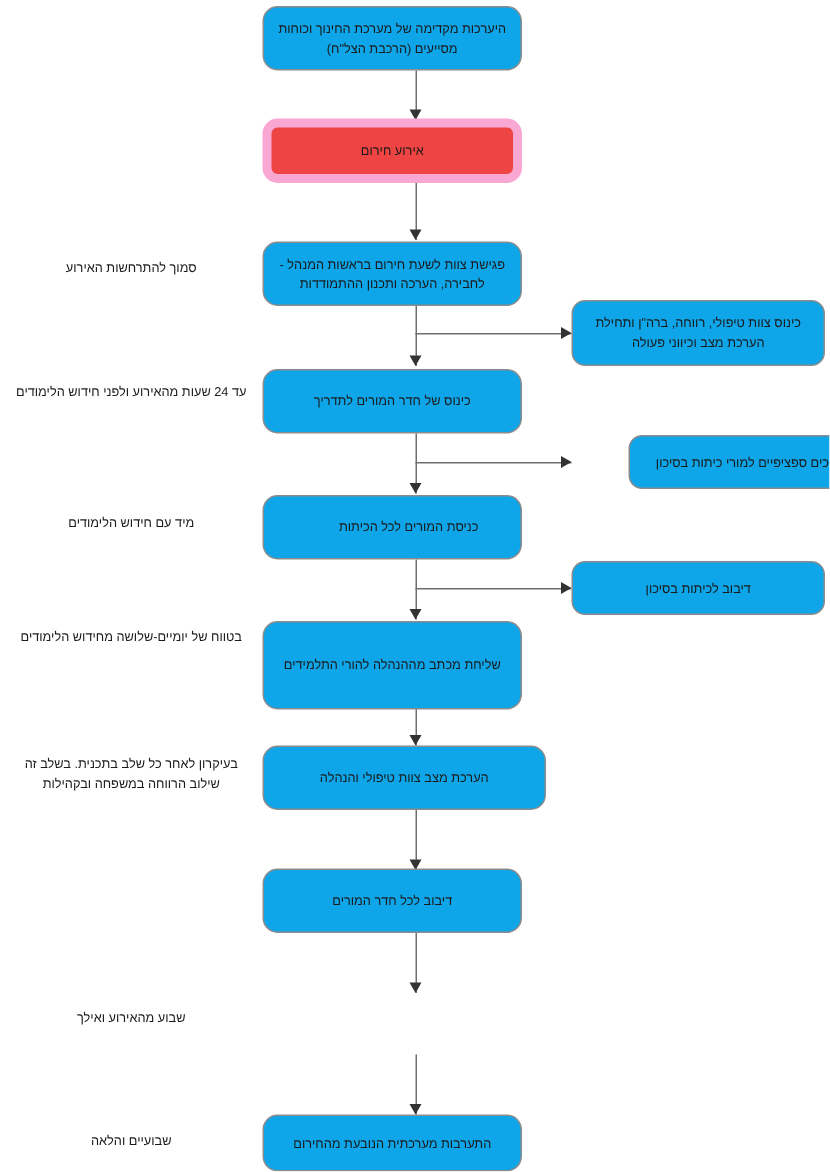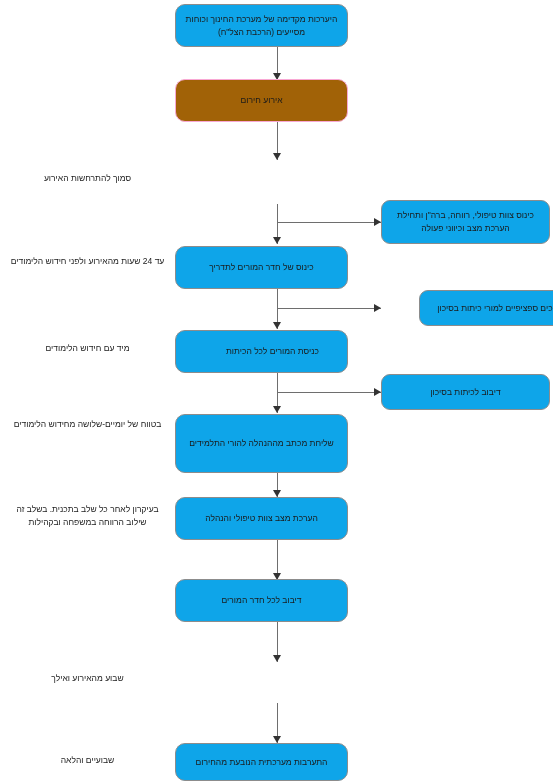--- a/index.html
+++ b/index.html
@@ -30,22 +30,22 @@
     align-items: center;
     justify-content: center;
     text-align: center;
     direction: rtl;
     font-size: 8.5px;
     line-height: 1.5;
     padding: 3px 8px;
     color: #1a1a1a;
   }
   .node.alert {
-    background: #a16207;
-    border: 1px solid #f9a8d4;
+    background: #ef4444;
+    border: 6px solid #f9a8d4;
     color: #1a1a1a;
   }
   .node.branch {
     border-radius: 9px;
   }
   
   .caption {
     position: absolute;
     box-sizing: border-box;
     direction: rtl;
@@ -117,28 +117,29 @@
   <div class="vline" style="left:277px; top:622px; height:40px;"></div>
   <div class="arrow-down" style="left:273px; top:655px;"></div>
 
   <div class="vline" style="left:277px; top:703px; height:40px;"></div>
   <div class="arrow-down" style="left:273px; top:736px;"></div>
 
   <div class="node" style="left:175px; top:4px; width:173px; height:43px;">היערכות מקדימה של מערכת החינוך וכוחות מסייעים (הרכבת הצל"ח)</div>
 
   <div class="node alert" style="left:175px; top:79px; width:173px; height:43px;">אירוע חירום</div>
 
+  <div class="node" style="left:175px; top:161px; width:173px; height:43px;">פגישת צוות לשעת חירום בראשות המנהל - לחבירה, הערכה ותכנון ההתמודדות</div>
 
   <div class="node" style="left:175px; top:246px; width:173px; height:43px;">כינוס של חדר המורים לתדריך</div>
 
   <div class="node" style="left:175px; top:330px; width:173px; height:43px;padding-left:30px;">כניסת המורים לכל הכיתות</div>
 
   <div class="node" style="left:175px; top:414px; width:173px; height:59px;">שליחת מכתב מההנהלה להורי התלמידים</div>
 
-  <div class="node" style="left:175px; top:497px; width:173px; height:43px;">הערכת מצב צוות טיפולי והנהלה</div>
+  <div class="node" style="left:175px; top:497px; width:189px; height:43px;">הערכת מצב צוות טיפולי והנהלה</div>
 
   <div class="node" style="left:175px; top:579px; width:173px; height:43px;">דיבוב לכל חדר המורים</div>
 
 
   <div class="node" style="left:175px; top:743px; width:173px; height:38px;">התערבות מערכתית הנובעת מהחירום</div>
 
   <div class="node branch" style="left:381px; top:200px; width:169px; height:44px;">כינוס צוות טיפולי, רווחה, ברה"ן ותחילת הערכת מצב וכיווני פעולה</div>
 
   <div class="node branch" style="left:381px; top:290px; width:169px; height:36px;margin-left:38px;">תדריכים ספציפיים למורי כיתות בסיכון</div>
 

